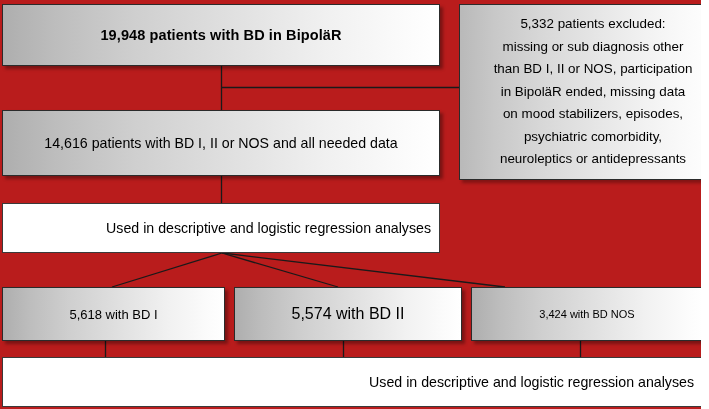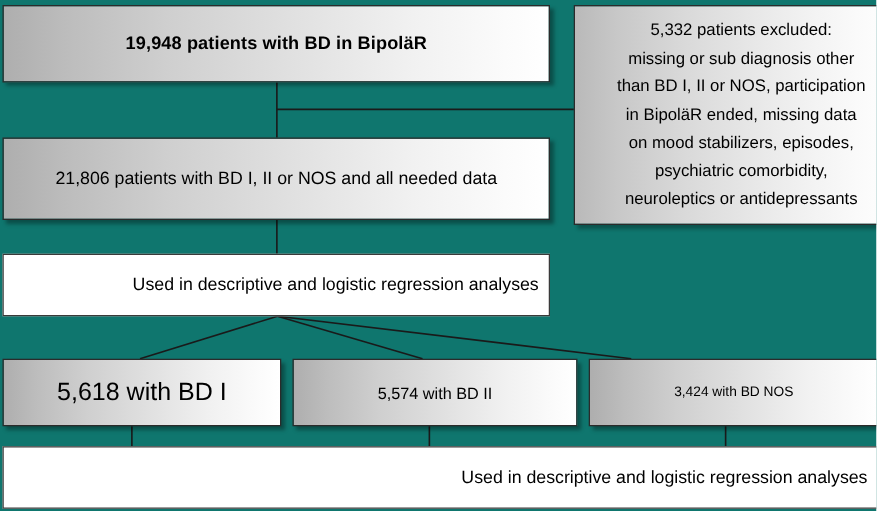--- a/index.html
+++ b/index.html
@@ -9,21 +9,21 @@
     background: #ffffff;
   }
   body {
     font-family: "Liberation Sans", sans-serif;
     -webkit-font-smoothing: antialiased;
   }
   #canvas {
     position: relative;
     width: 701px;
     height: 409px;
-    background: #0f766e;
+    background: #b91c1c;
     overflow: hidden;
   }
   #connectors {
     position: absolute;
     left: 0;
     top: 0;
     width: 709px;
     height: 409px;
     pointer-events: none;
   }
@@ -75,22 +75,22 @@
   .node.plain {
     border: 1.2px solid #3a3a3a;
     background: #ffffff;
     box-shadow: none;
     text-align: right;
   }
   #node-total        { left: 2px;   top: 4px;   width: 438px; height: 62px;  font-size: 14.5px; font-weight: bold; letter-spacing: 0.1px; }
   #node-excluded     { left: 459px; top: 4px;   width: 247px; height: 176px; font-size: 13.4px; line-height: 22.5px; }
   #node-included     { left: 2px;   top: 110px; width: 438px; height: 66px;  font-size: 14.2px; }
   #node-analysis-top { left: 2px;   top: 203px; width: 438px; height: 50px;  font-size: 14.2px; }
-  #node-bd1          { left: 2px;   top: 287px; width: 223px; height: 54px;  font-size: 20px; }
-  #node-bd2          { left: 234px; top: 287px; width: 228px; height: 54px;  font-size: 13px; }
+  #node-bd1          { left: 2px;   top: 287px; width: 223px; height: 54px;  font-size: 13px; }
+  #node-bd2          { left: 234px; top: 287px; width: 228px; height: 54px;  font-size: 16px; }
   #node-bd-nos       { left: 471px; top: 287px; width: 232px; height: 54px;  font-size: 11px; }
   #node-analysis-bottom { left: 2px; top: 357px; width: 701px; height: 50px; font-size: 14.2px; }
 </style>
 </head>
 <body>
 
 <div id="canvas">
 
   <svg id="connectors" viewBox="0 0 709 409" width="709" height="409" aria-hidden="true">
     <g stroke="#1a1a1a" stroke-width="1.3" fill="none" shape-rendering="geometricPrecision">
@@ -119,21 +119,21 @@
     <span class="node-text">5,332 patients excluded:
 missing or sub diagnosis other
 than BD I, II or NOS, participation
 in BipoläR ended, missing data
 on mood stabilizers, episodes,
 psychiatric comorbidity,
 neuroleptics or antidepressants</span>
   </div>
 
   <div class="node filled" id="node-included">
-    <span class="node-text">21,806 patients with BD I, II or NOS and all needed data</span>
+    <span class="node-text">14,616 patients with BD I, II or NOS and all needed data</span>
   </div>
 
   <div class="node plain" id="node-analysis-top">
     <span class="node-text">Used in descriptive and logistic regression analyses</span>
   </div>
 
   <div class="node filled" id="node-bd1">
     <span class="node-text">5,618 with BD I</span>
   </div>
 

